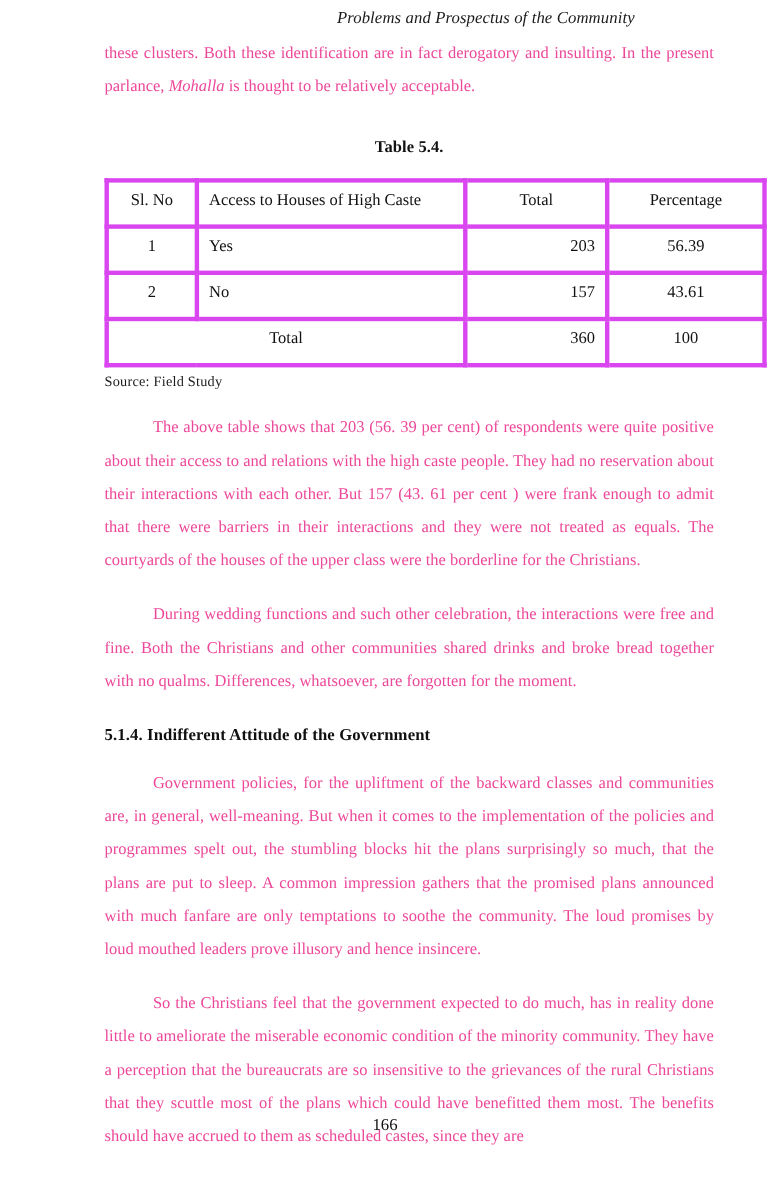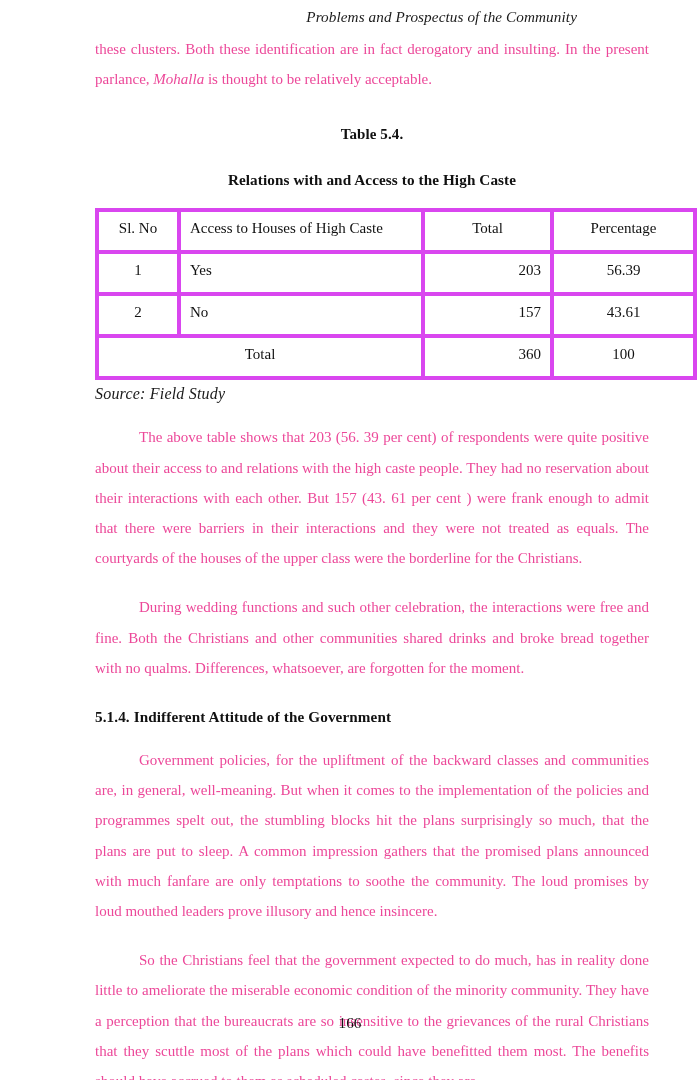--- a/index.html
+++ b/index.html
@@ -110,22 +110,21 @@
   .ta-center { text-align: center; }
   .ta-left   { text-align: left; }
   .ta-right  { text-align: right; }
 
   td.tall .cell-inner,
   th.tall .cell-inner {
     min-height: 38px;
   }
 
   .source-note {
-    font-style: italic;
-    font-size: 16px;
+    font-size: 13px;
     margin-top: 5px;
     color: #1a1a1a;
     letter-spacing: 0.2px;
   }
 
   
   h3.section-heading {
     font-size: 15.2px;
     font-weight: bold;
     margin: 25px 0 0 0;
@@ -150,21 +149,20 @@
 <div class="page">
 
   <div class="running-header">Problems and Prospectus of the Community</div>
 
   <div class="content">
 
     <p class="body-para"><span>these clusters. Both these identification are in fact derogatory and insulting. In the present parlance, </span><i class="em">Mohalla</i><span> is thought to be relatively acceptable.</span></p>
 
     <div class="table-number">Table 5.4.</div>
 
-    <div class="table-title">Relations with and Access to the High Caste</div>
 
     <div class="data-table-wrap">
       <table class="data-table">
         <thead>
           <tr>
             <th class="c-slno tall">
               <div class="cell-inner ta-center">Sl. No</div>
             </th>
             <th class="c-access tall">
               <div class="cell-inner ta-left">Access to Houses of High Caste</div>

